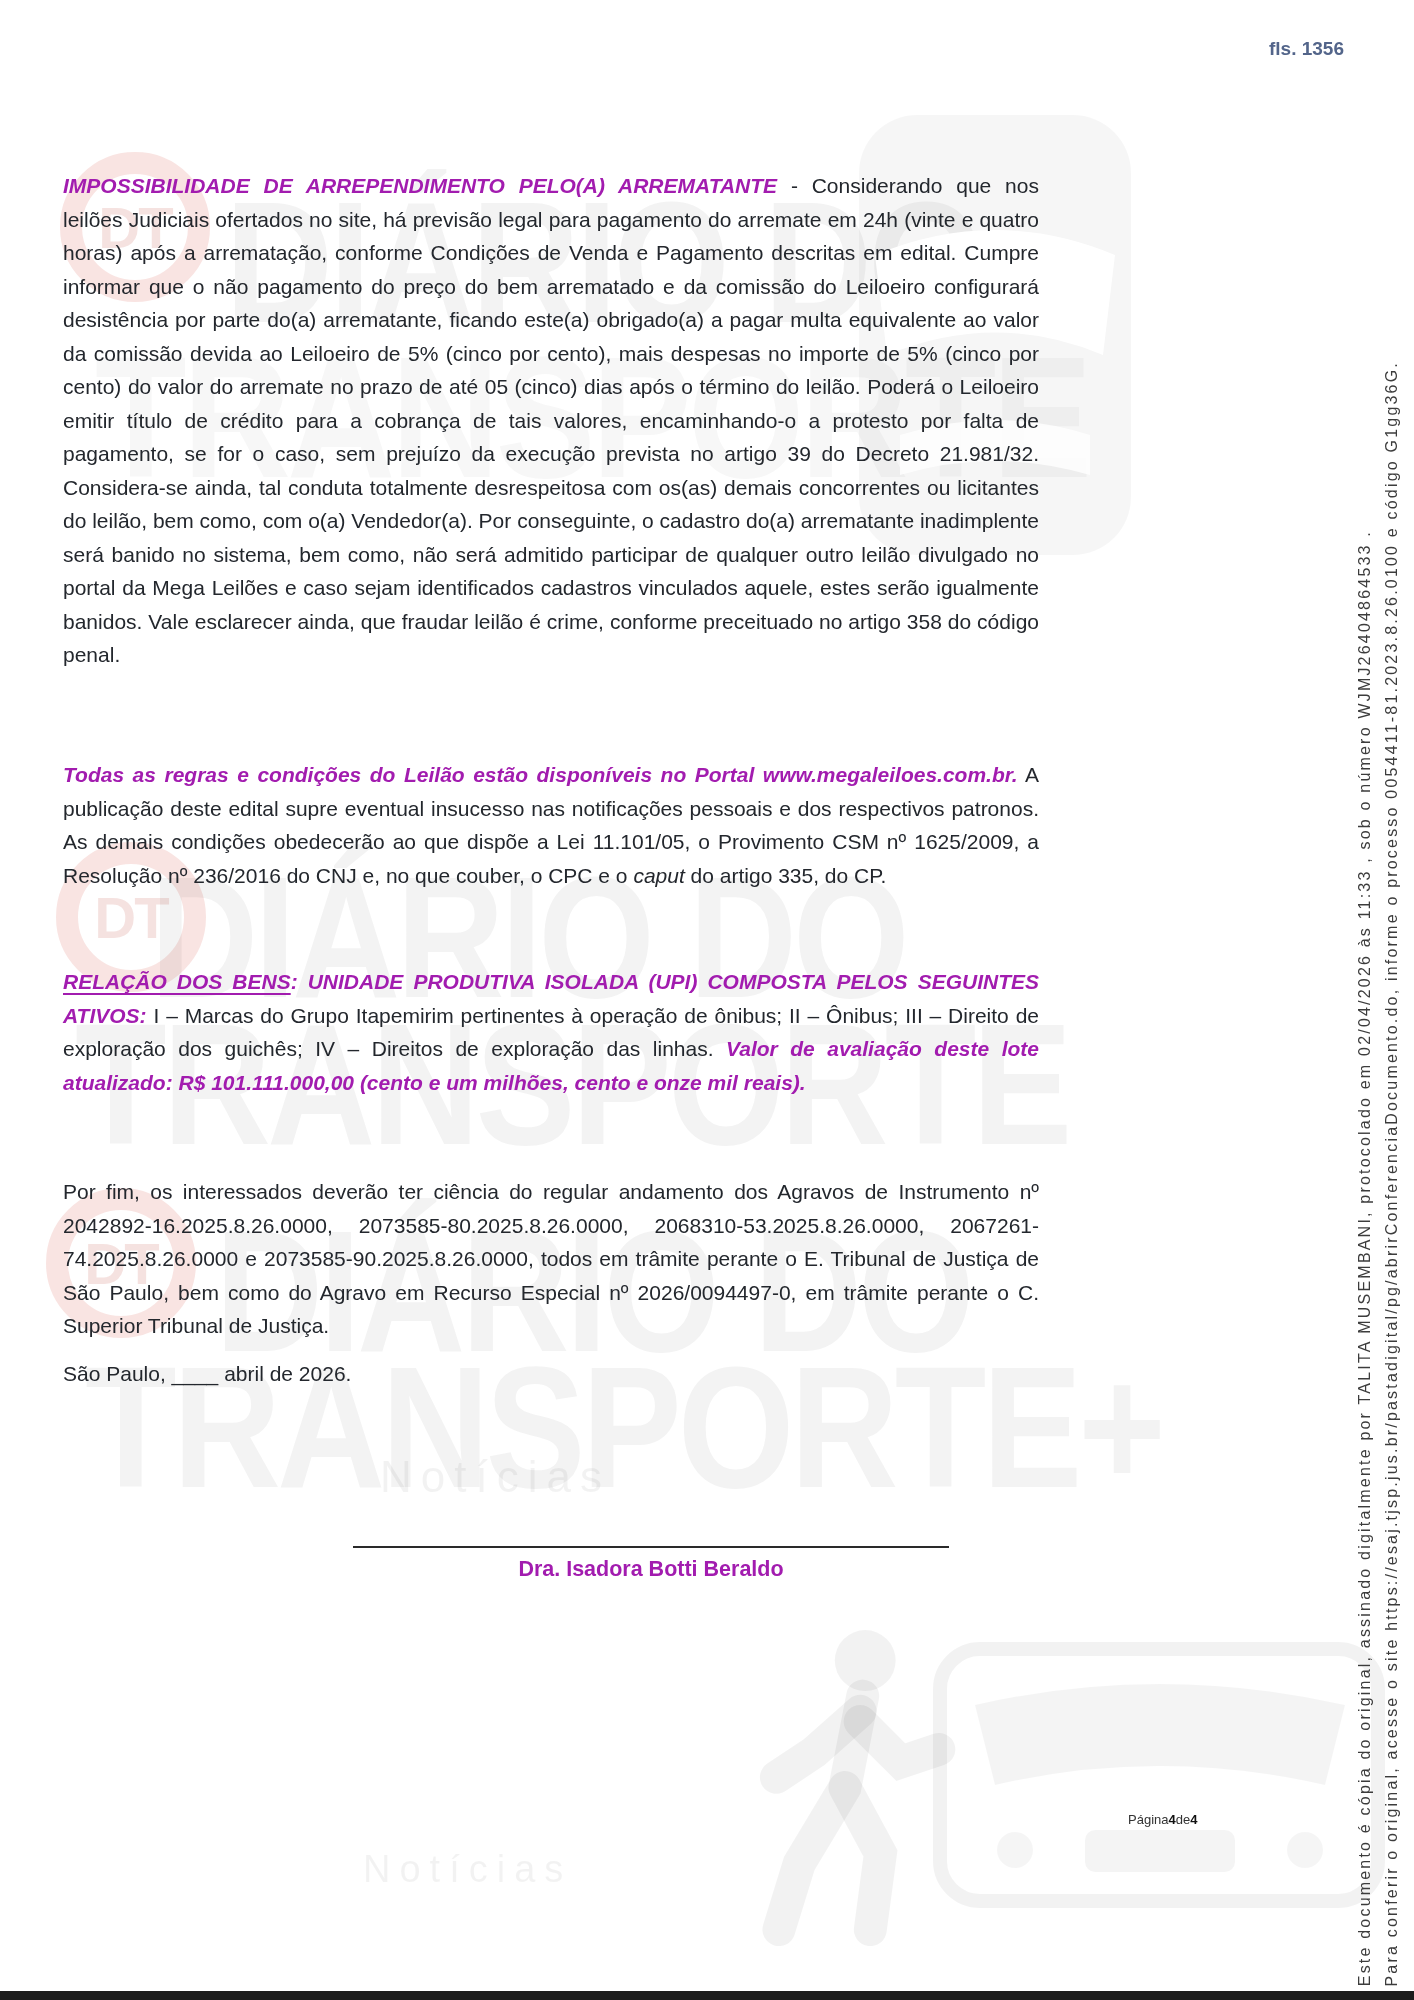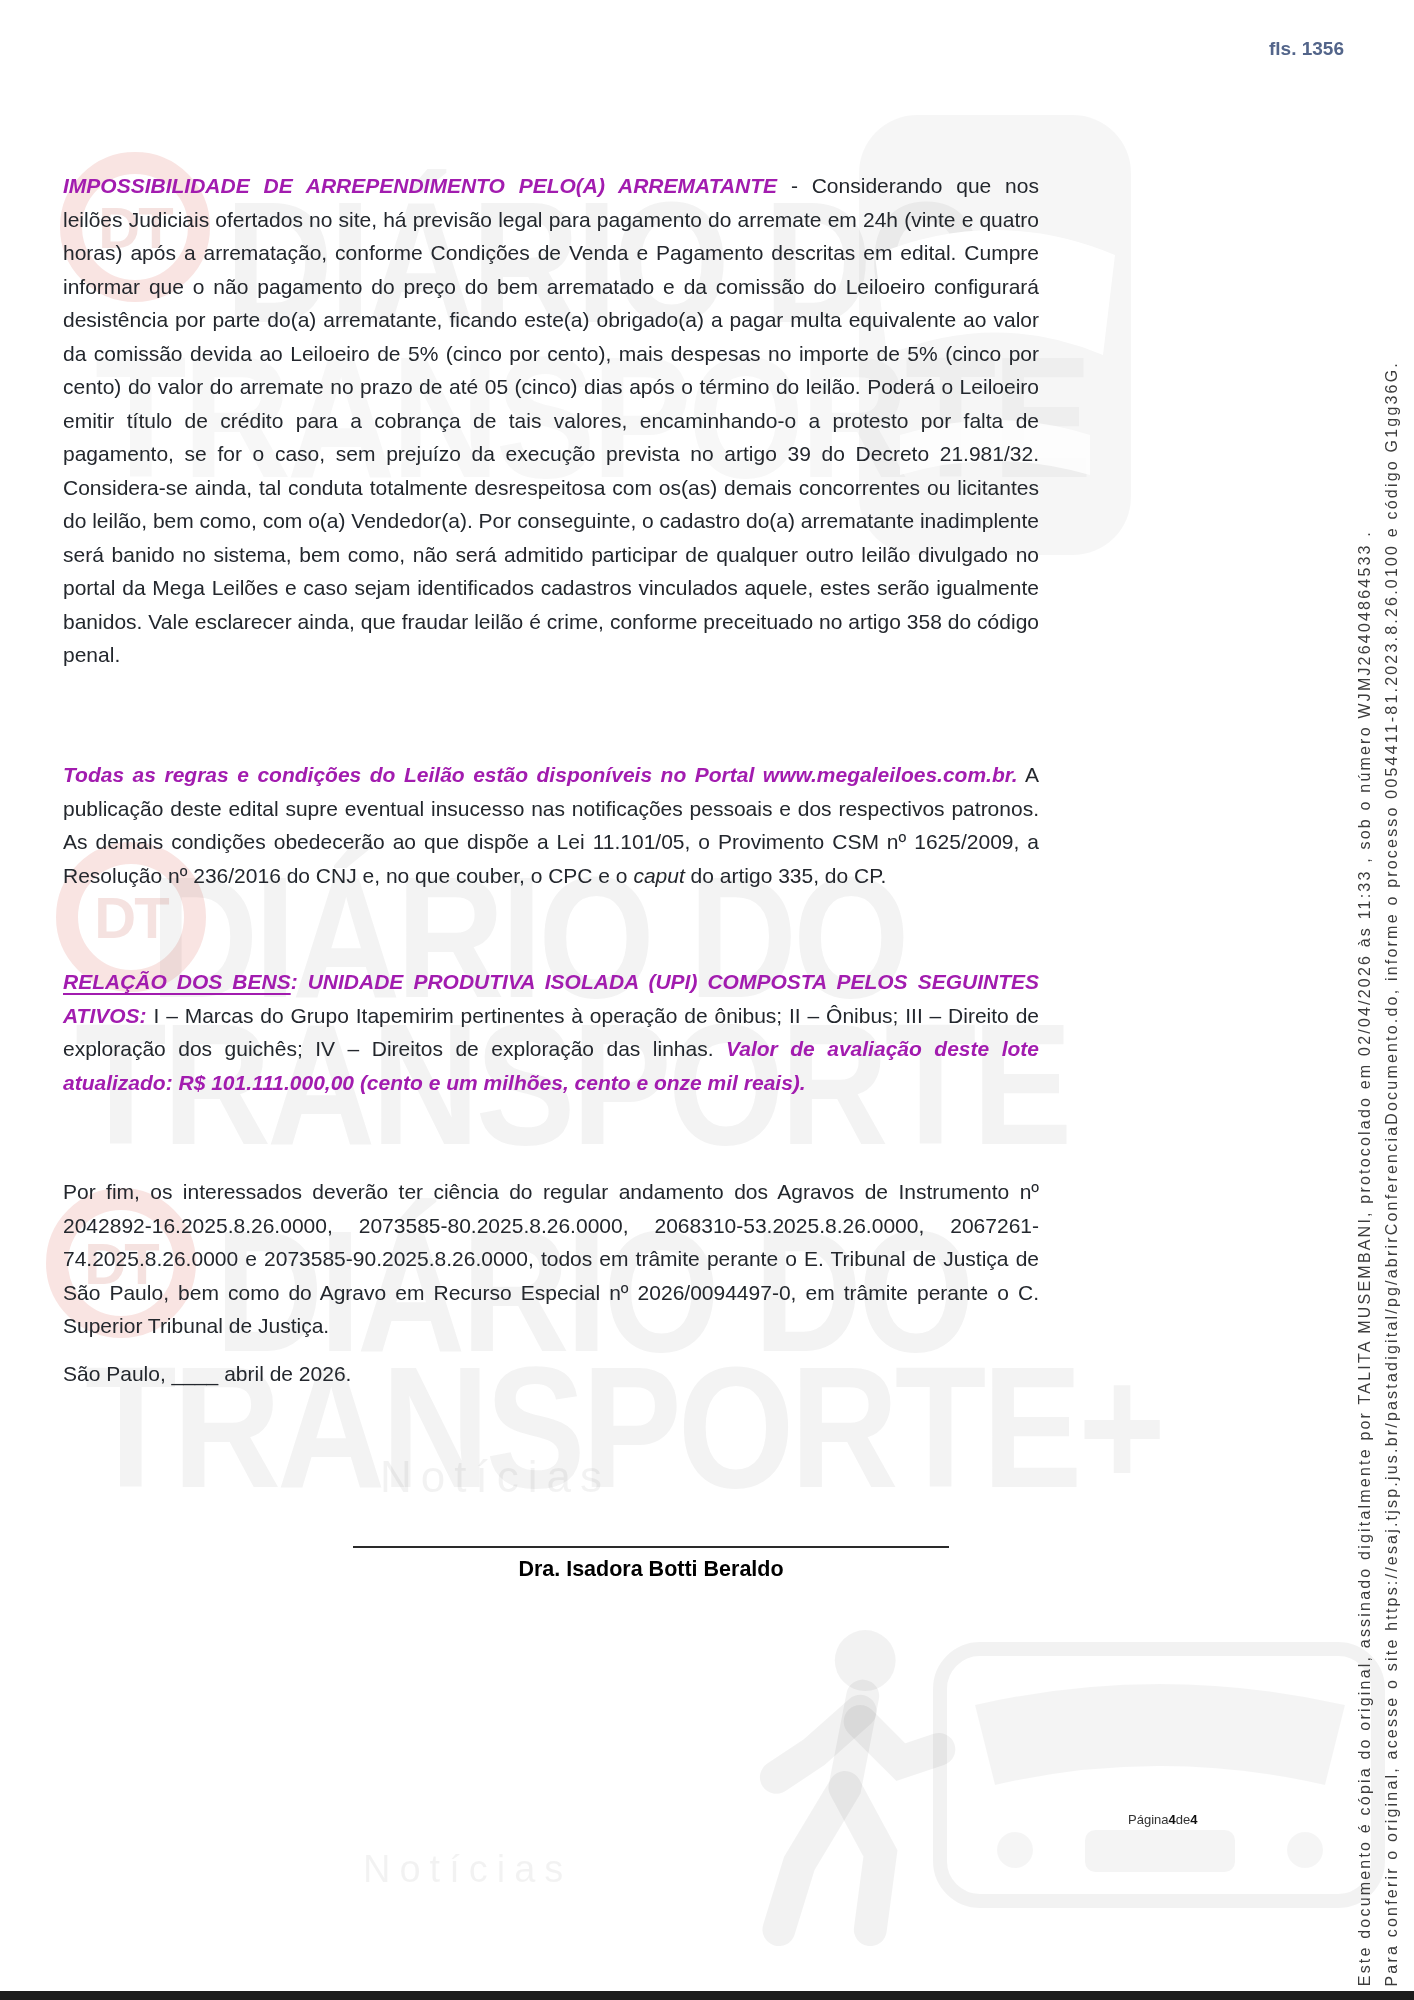--- a/index.html
+++ b/index.html
@@ -44,21 +44,21 @@
   .para .ul{text-decoration:underline;text-decoration-thickness:2px;text-underline-offset:4px;margin-top:37px;}
   .para em{font-style:italic;}
   #p1{top:148px;}
   #p2{top:737px;}
   #p3{top:944px;}
   #p4{top:1154px;}
   #closing{top:1357px;text-align:left;}
   #closing div{white-space:pre-wrap;}
   .sig{
     position:absolute;left:353px;top:1546px;width:596px;text-align:center;
-    color:#000000;
+    color:#a21caf;
   }
   .sig-line{border-top:2px solid #2a2a2a;height:0;margin-bottom:6px;}
   .sig-name{font-weight:bold;font-size:21.5px;line-height:31px;}
   .sig-title{font-weight:bold;font-size:21.5px;line-height:31px;}
   .pagenum{
     position:absolute;left:1128px;top:1812px;
     font-size:13px;color:#333;display:inline-flex;align-items:baseline;
   }
   .pagenum b{font-weight:bold;color:#111;}
   .side-note{

